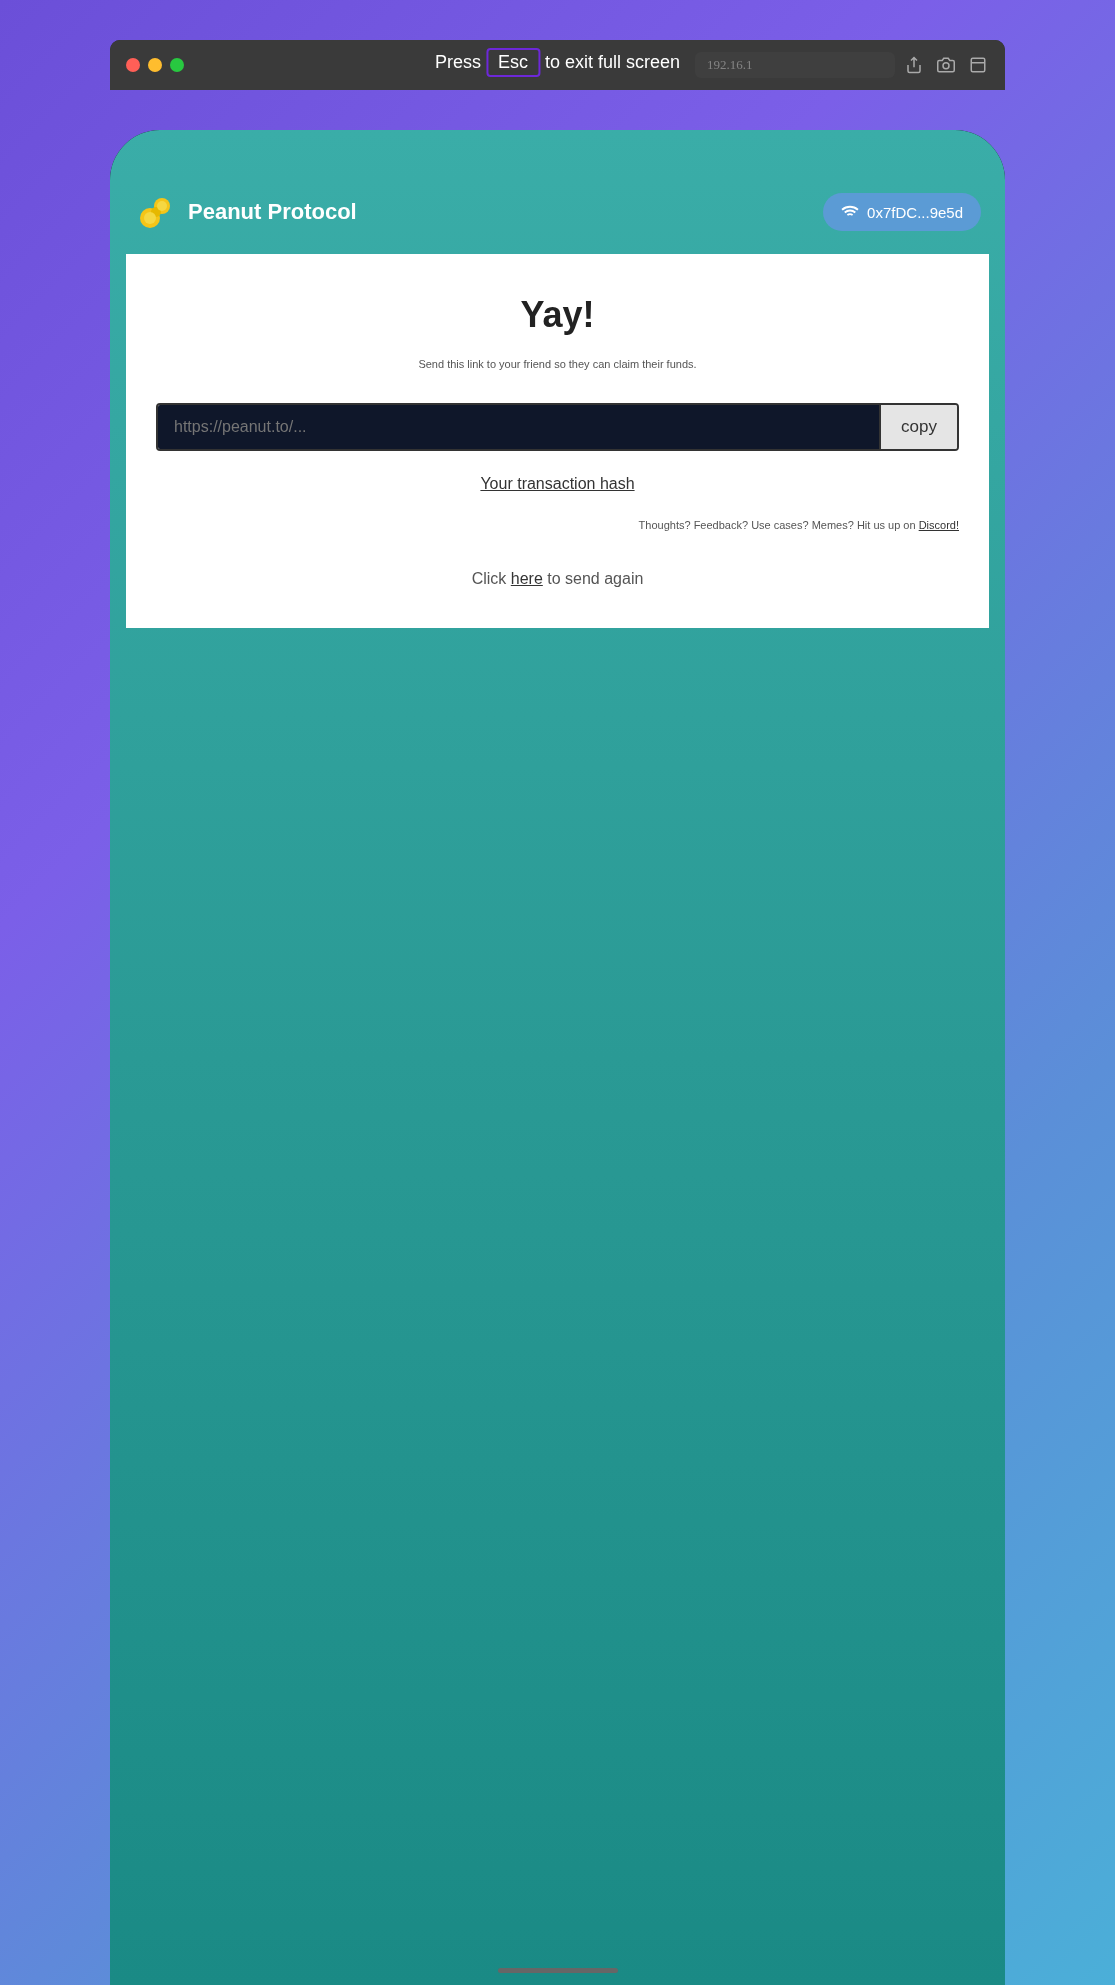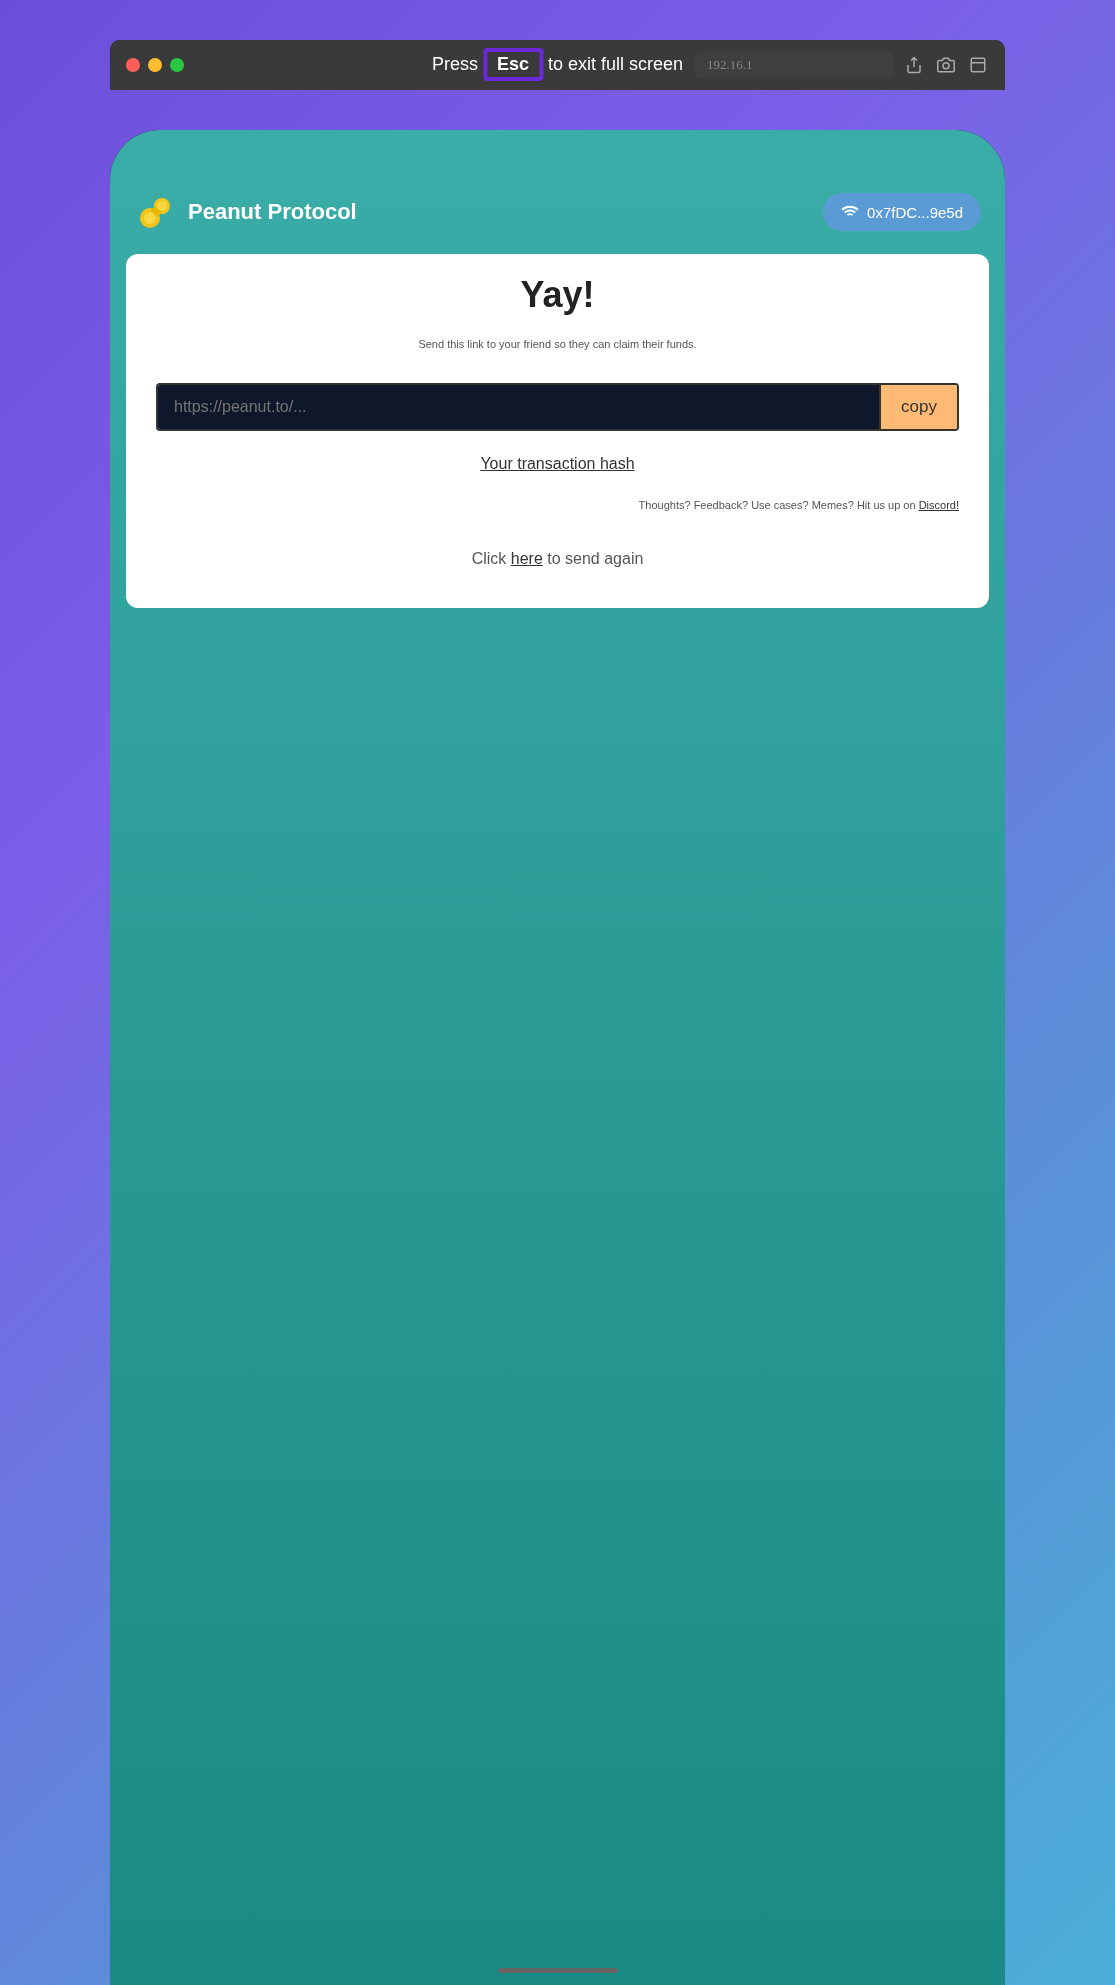--- a/index.html
+++ b/index.html
@@ -58,25 +58,25 @@
       font-size: 18px;
       font-weight: 400;
       white-space: nowrap;
       z-index: 100;
     }
 
     .esc-key {
       display: inline-flex;
       align-items: center;
       justify-content: center;
-      border: 4px solid #6d28d9;
+      border: 2px solid #6d28d9;
       border-radius: 4px;
       padding: 2px 10px;
       font-size: 18px;
-      font-weight: 700;
+      font-weight: 400;
       color: white;
       min-width: 50px;
     }
 
     .address-bar {
       flex: 1;
       background: #444;
       border-radius: 6px;
       padding: 5px 12px;
       color: #ccc;
@@ -156,22 +156,22 @@
     .wallet-address {
       color: white;
       font-size: 15px;
       font-weight: 500;
     }
 
     
     .main-card {
       background: white;
       margin: 0 16px;
-      border-radius: 12px;
-      padding: 20px 30px 40px;
+      border-radius: 0;
+      padding: 40px 30px 40px;
     }
 
     .yay-title {
       text-align: center;
       font-size: 36px;
       font-weight: 800;
       color: #222;
       margin-bottom: 20px;
     }
 
@@ -195,21 +195,21 @@
       flex: 1;
       background: #0f172a;
       color: #888;
       font-size: 16px;
       padding: 12px 16px;
       border: none;
       outline: none;
     }
 
     .copy-btn {
-      background: #fdba74;
+      background: #e5e5e5;
       border: none;
       border-left: 2px solid #333;
       padding: 12px 20px;
       font-size: 17px;
       font-weight: 500;
       color: #333;
       cursor: pointer;
     }
 
     .transaction-hash-link {

